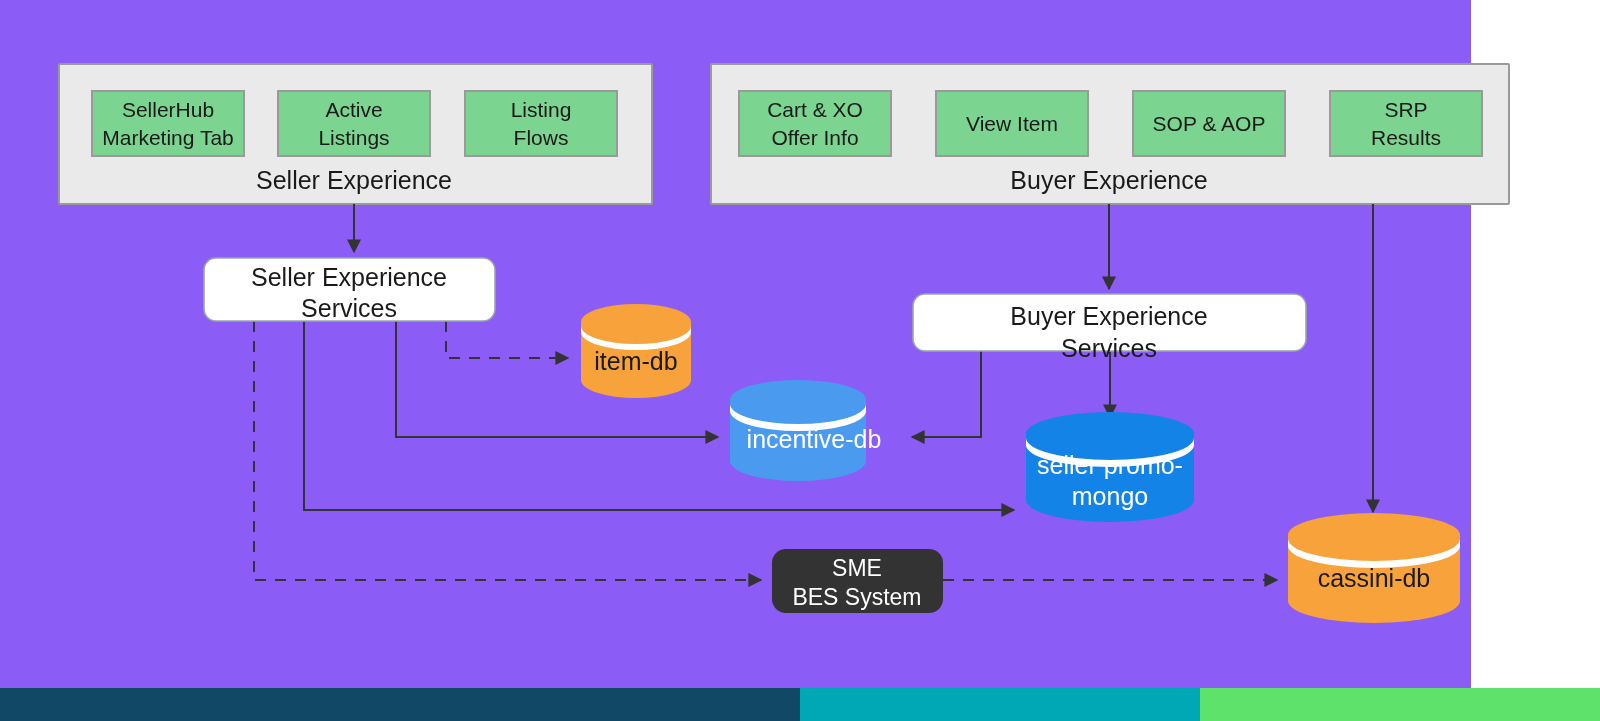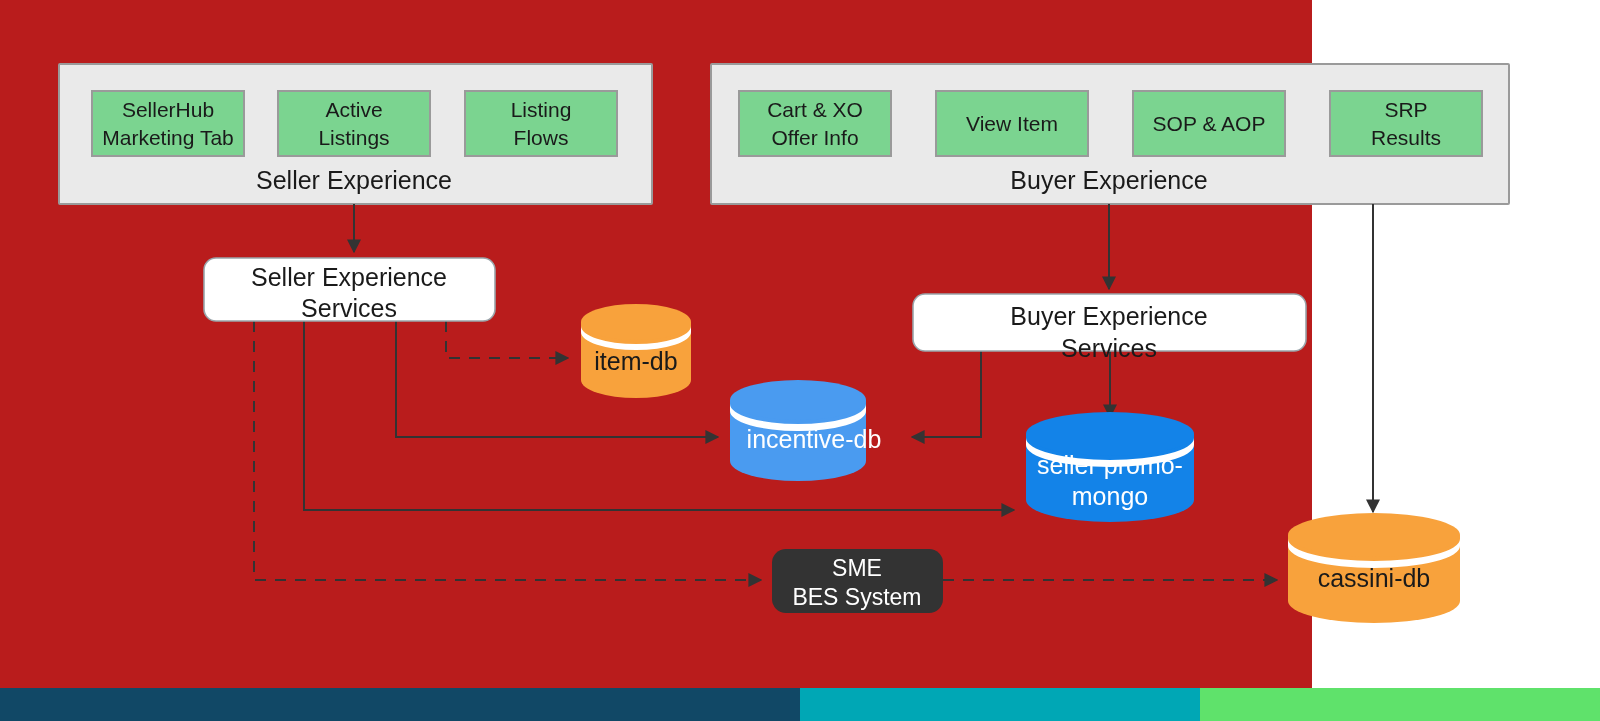--- a/index.html
+++ b/index.html
@@ -8,23 +8,23 @@
     background: #ffffff;
   }
   body {
     width: 1600px;
     height: 721px;
     font-family: "Liberation Sans", sans-serif;
     overflow: hidden;
   }
   #canvas {
     position: relative;
-    width: 1312px;
+    width: 1471px;
     height: 721px;
-    background: #b91c1c;
+    background: #8b5cf6;
     text-align: right;
   }
   svg.diagram {
     position: absolute;
     left: 0;
     top: 0;
     width: 1600px;
     height: 721px;
   }
   .group-rect {

